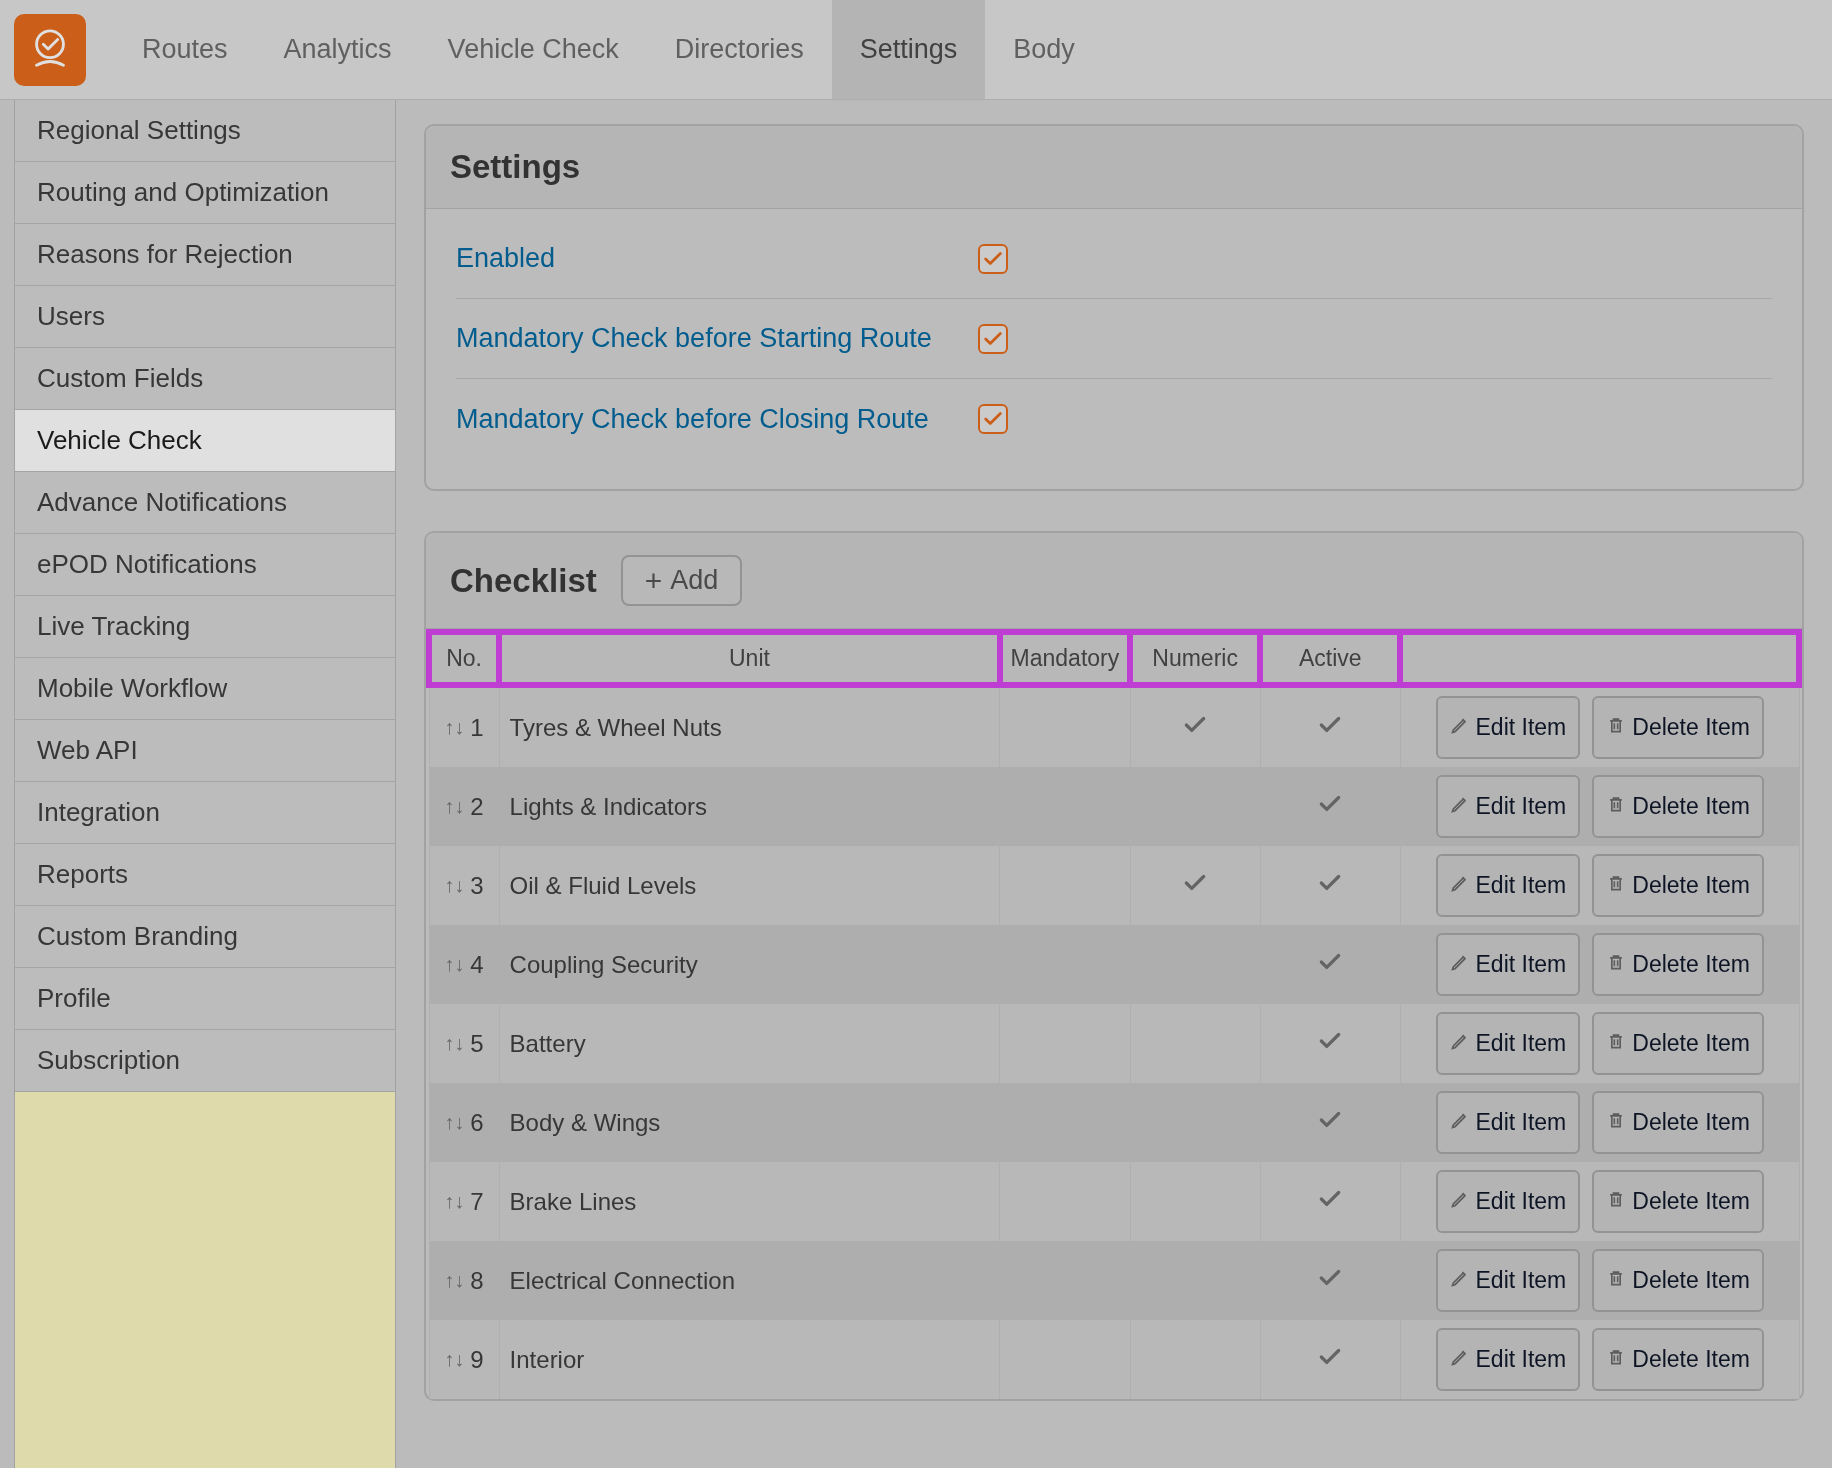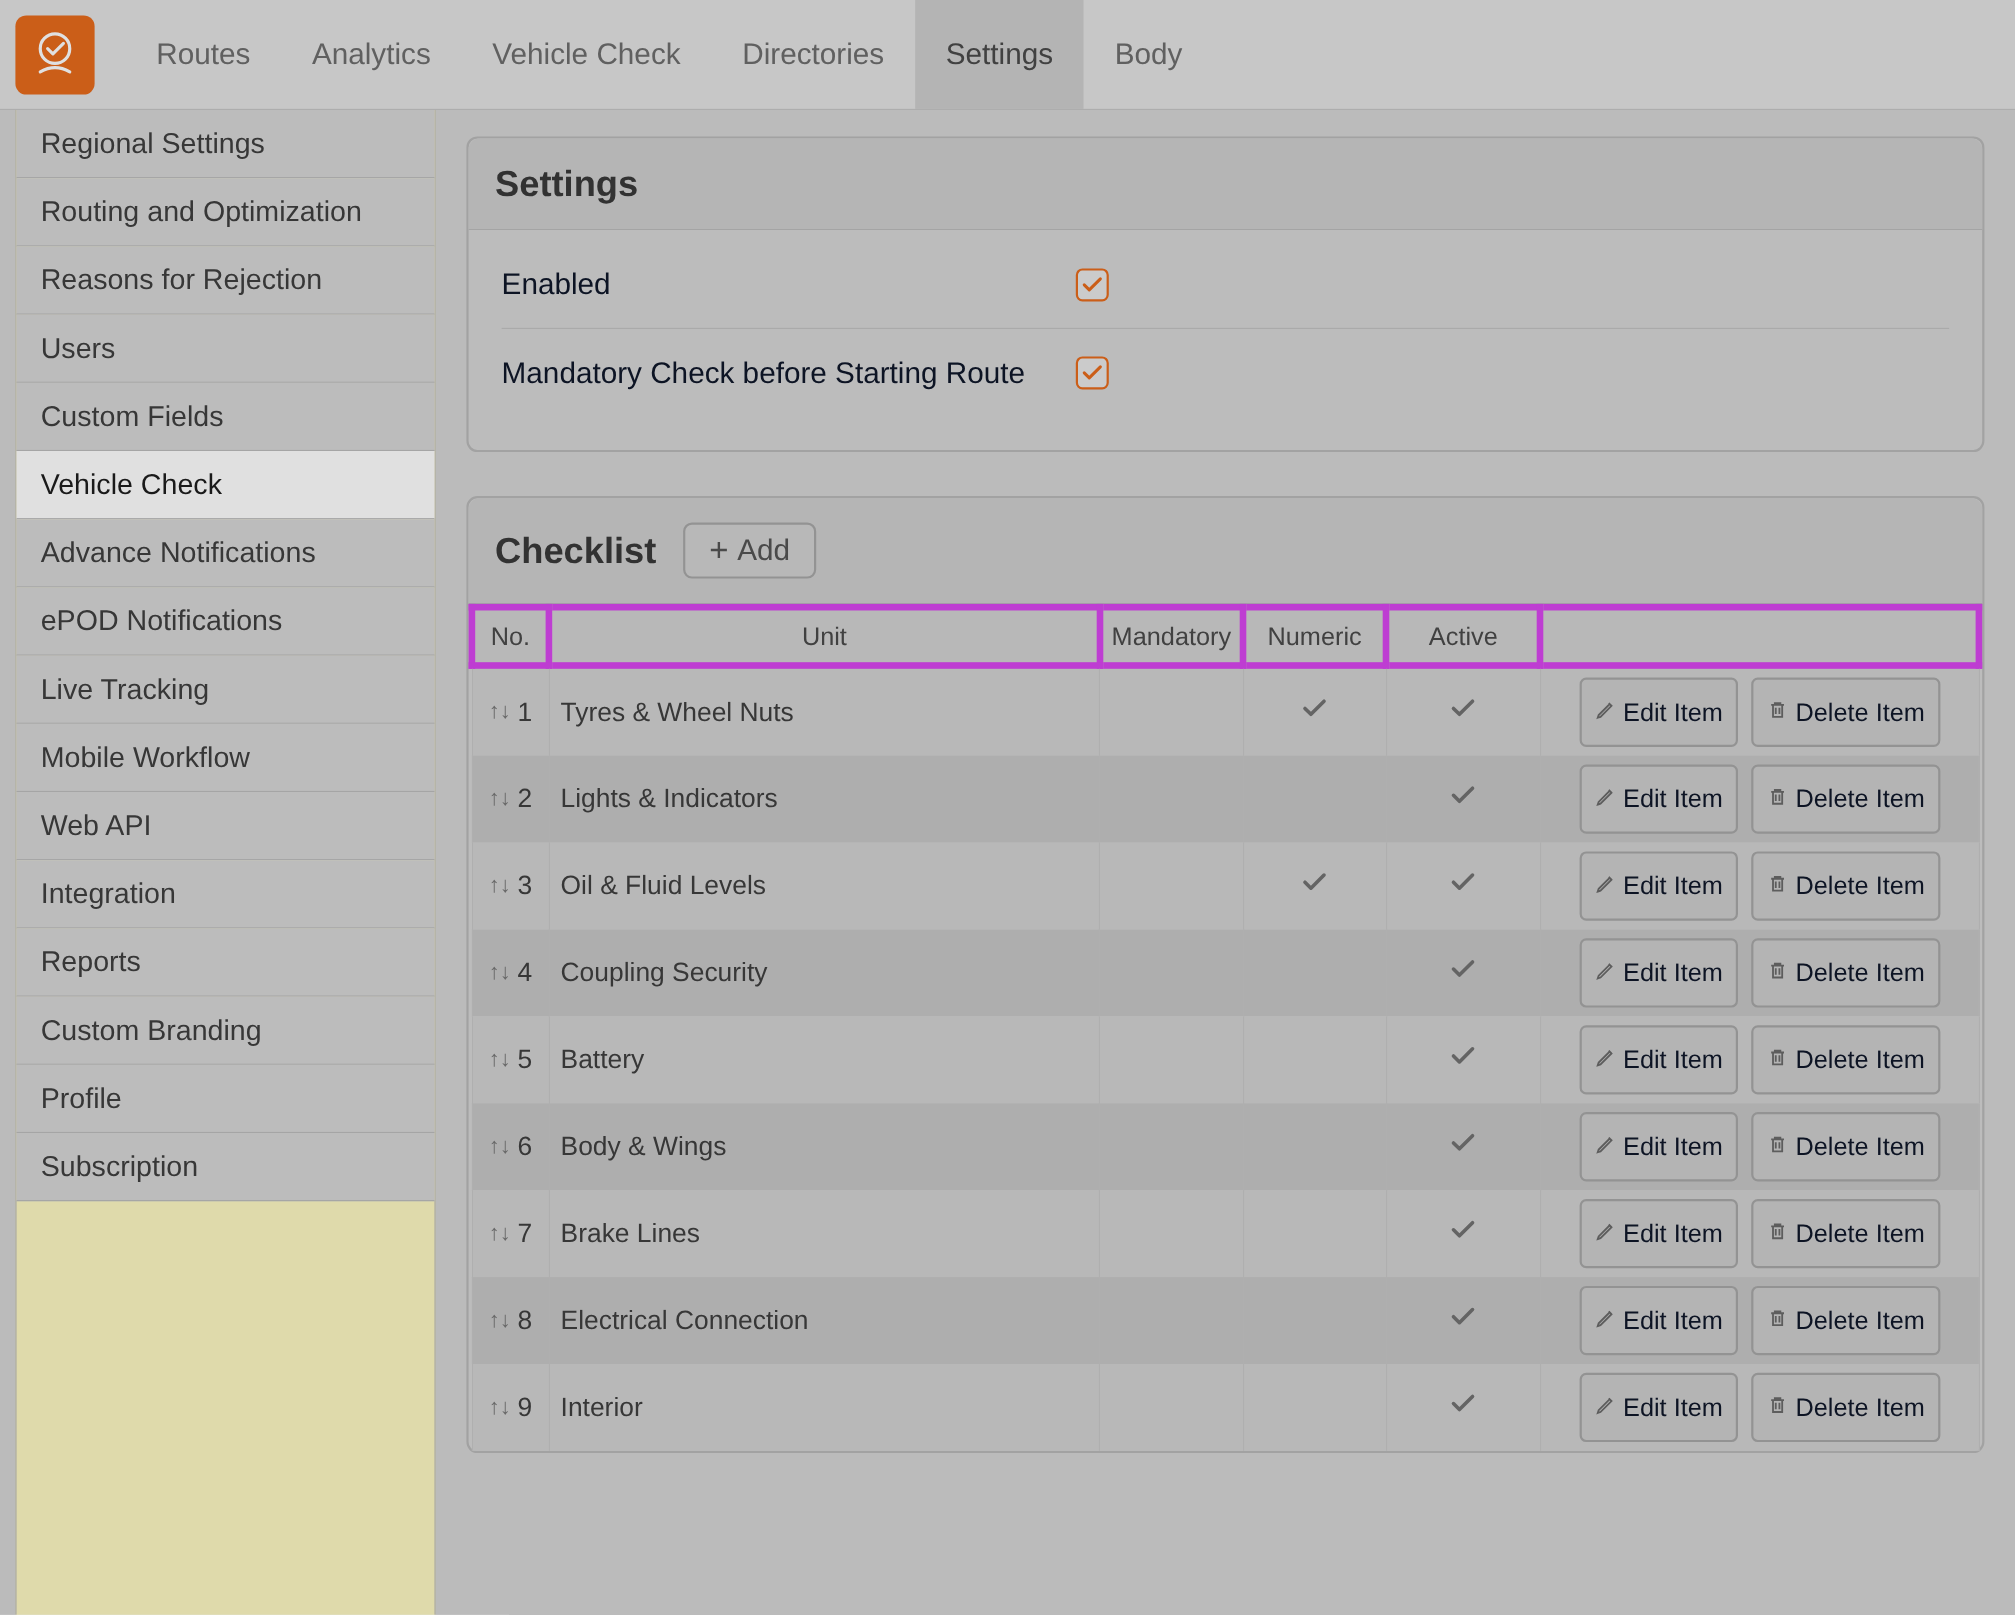--- a/index.html
+++ b/index.html
@@ -119,21 +119,21 @@
     .setting-row {
       display: flex;
       align-items: center;
       height: 80px;
       border-bottom: 1px solid #c0c0c0;
       gap: 22px;
     }
     .setting-row:last-child { border-bottom: none; }
     .setting-label {
       font-size: 27px;
-      color: #0f172a;
+      color: #0369a1;
       width: 500px;
     }
     .checkbox {
       width: 30px;
       height: 30px;
       border: 2px solid #e86b1c;
       border-radius: 6px;
       display: flex;
       align-items: center;
       justify-content: center;
@@ -258,20 +258,28 @@
             </div>
           </div>
           <div class="setting-row">
             <div class="setting-label">Mandatory Check before Starting Route</div>
             <div class="checkbox">
               <svg viewBox="0 0 24 24">
                 <path d="M4 12 l5 5 l11 -11" fill="none" stroke="#e86b1c" stroke-width="3" stroke-linecap="round" stroke-linejoin="round"></path>
               </svg>
             </div>
           </div>
+          <div class="setting-row">
+            <div class="setting-label">Mandatory Check before Closing Route</div>
+            <div class="checkbox">
+              <svg viewBox="0 0 24 24">
+                <path d="M4 12 l5 5 l11 -11" fill="none" stroke="#e86b1c" stroke-width="3" stroke-linecap="round" stroke-linejoin="round"></path>
+              </svg>
+            </div>
+          </div>
         </div>
     </div>
 
     <div class="panel checklist">
       <div class="panel-header">
         <div class="header-row">
           <div class="panel-title">Checklist</div>
           <div class="add-btn">
             <span style="font-size:30px;line-height:1;">+</span>
             <span>Add</span>

